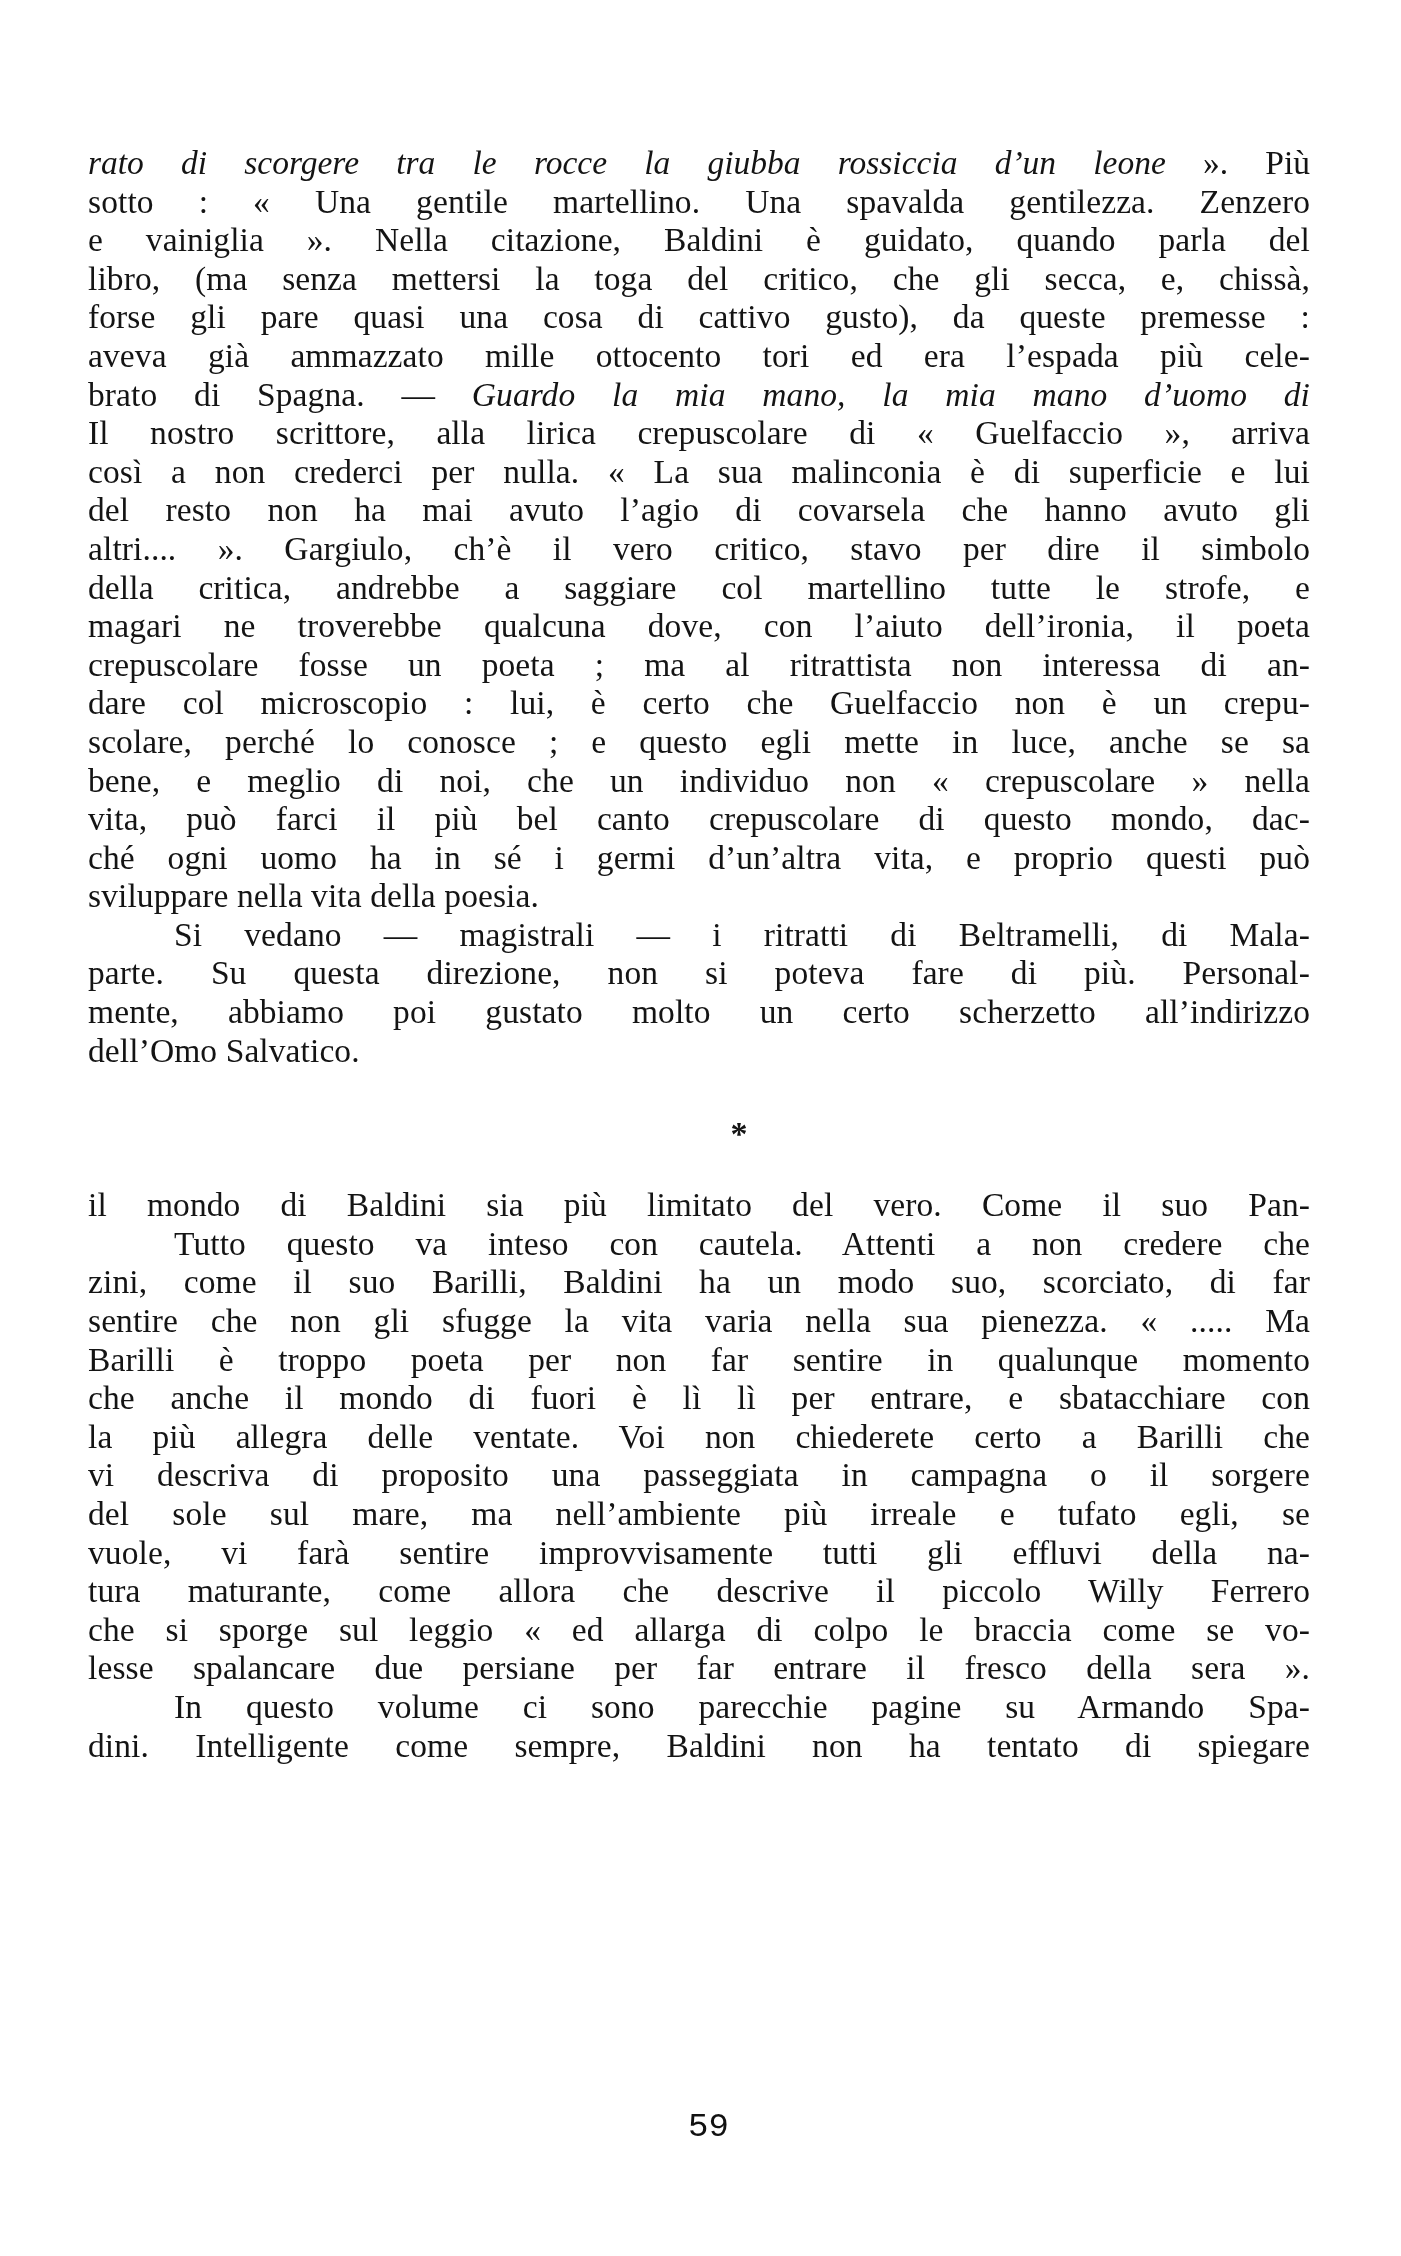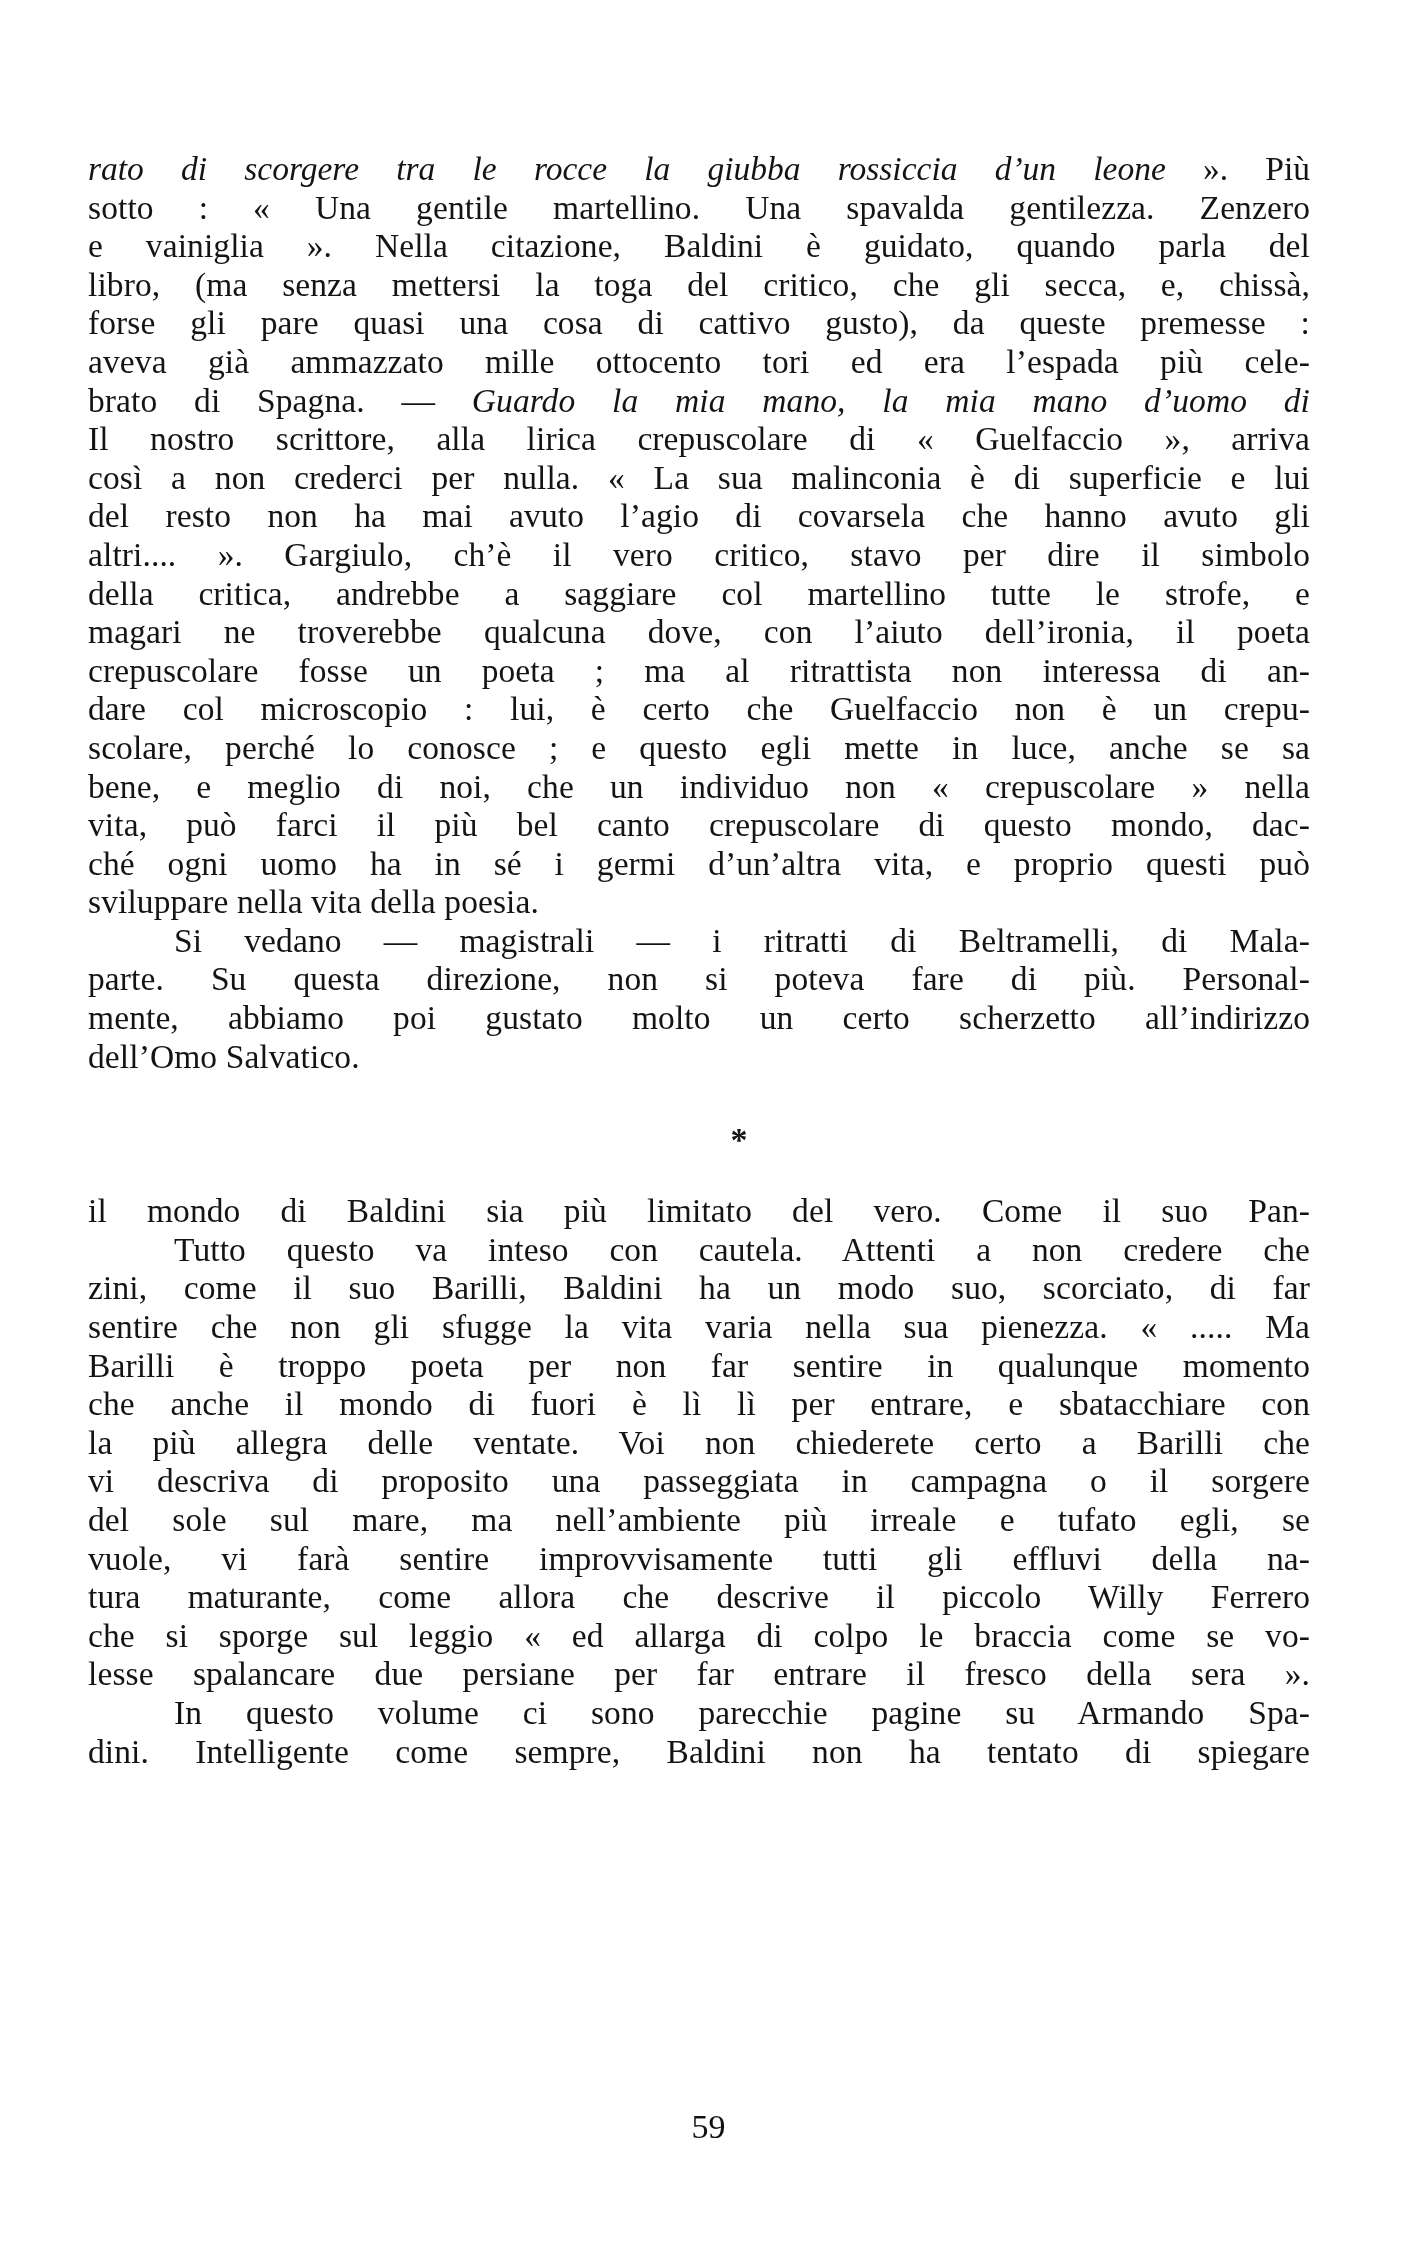--- a/index.html
+++ b/index.html
@@ -1,40 +1,40 @@
 <!DOCTYPE html>
 <html><head>
 <meta charset="utf-8">
 <style>
   html, body { margin: 0; padding: 0; background: #ffffff; }
   body { width: 1401px; height: 2256px; position: relative; overflow: hidden; }
   .page {
     position: absolute; left: 0; top: 0; width: 1401px; height: 2256px; background: #ffffff;
   }
   .text-block {
-    position: absolute; left: 88px; top: 150px; width: 1222px;
+    position: absolute; left: 88px; top: 144px; width: 1222px;
     font-family: "Liberation Serif", "DejaVu Serif", serif;
     font-size: 33.5px; color: #141414;
   }
   .line {
     display: block; height: 38.6px; line-height: 38.6px;
     text-align: justify; text-align-last: justify; white-space: nowrap;
     letter-spacing: 0.1px;
   }
   .line.last { text-align-last: left; }
   .line.indent { padding-left: 86px; }
   .it { font-style: italic; }
   .star-line {
     height: 116px; line-height: 116px; text-align: center; text-align-last: center;
     font-size: 34px; font-weight: bold;
   }
   .star-line span { position: relative; left: 40px; top: 6px; }
   .page-number {
     position: absolute; left: 0; width: 1401px; top: 2108px; text-align: center;
-    font-family: Liberation Serif, serif; font-size: 34px; color: #111;
+    font-family: Liberation Mono, monospace; font-size: 34px; color: #111;
   }
   .page-number span { position: relative; left: 8px; }
 </style>
 </head>
 <body>
 
 <div class="page">
   <div class="text-block" id="text-block">
       <div class="line" style="letter-spacing: -0.000233209px;"><span class="it">rato di scorgere tra le rocce la giubba rossiccia d’un leone</span><span> ». Più</span></div>
       <div class="line"><span>sotto : « Una gentile martellino. Una spavalda gentilezza. Zenzero</span></div>

